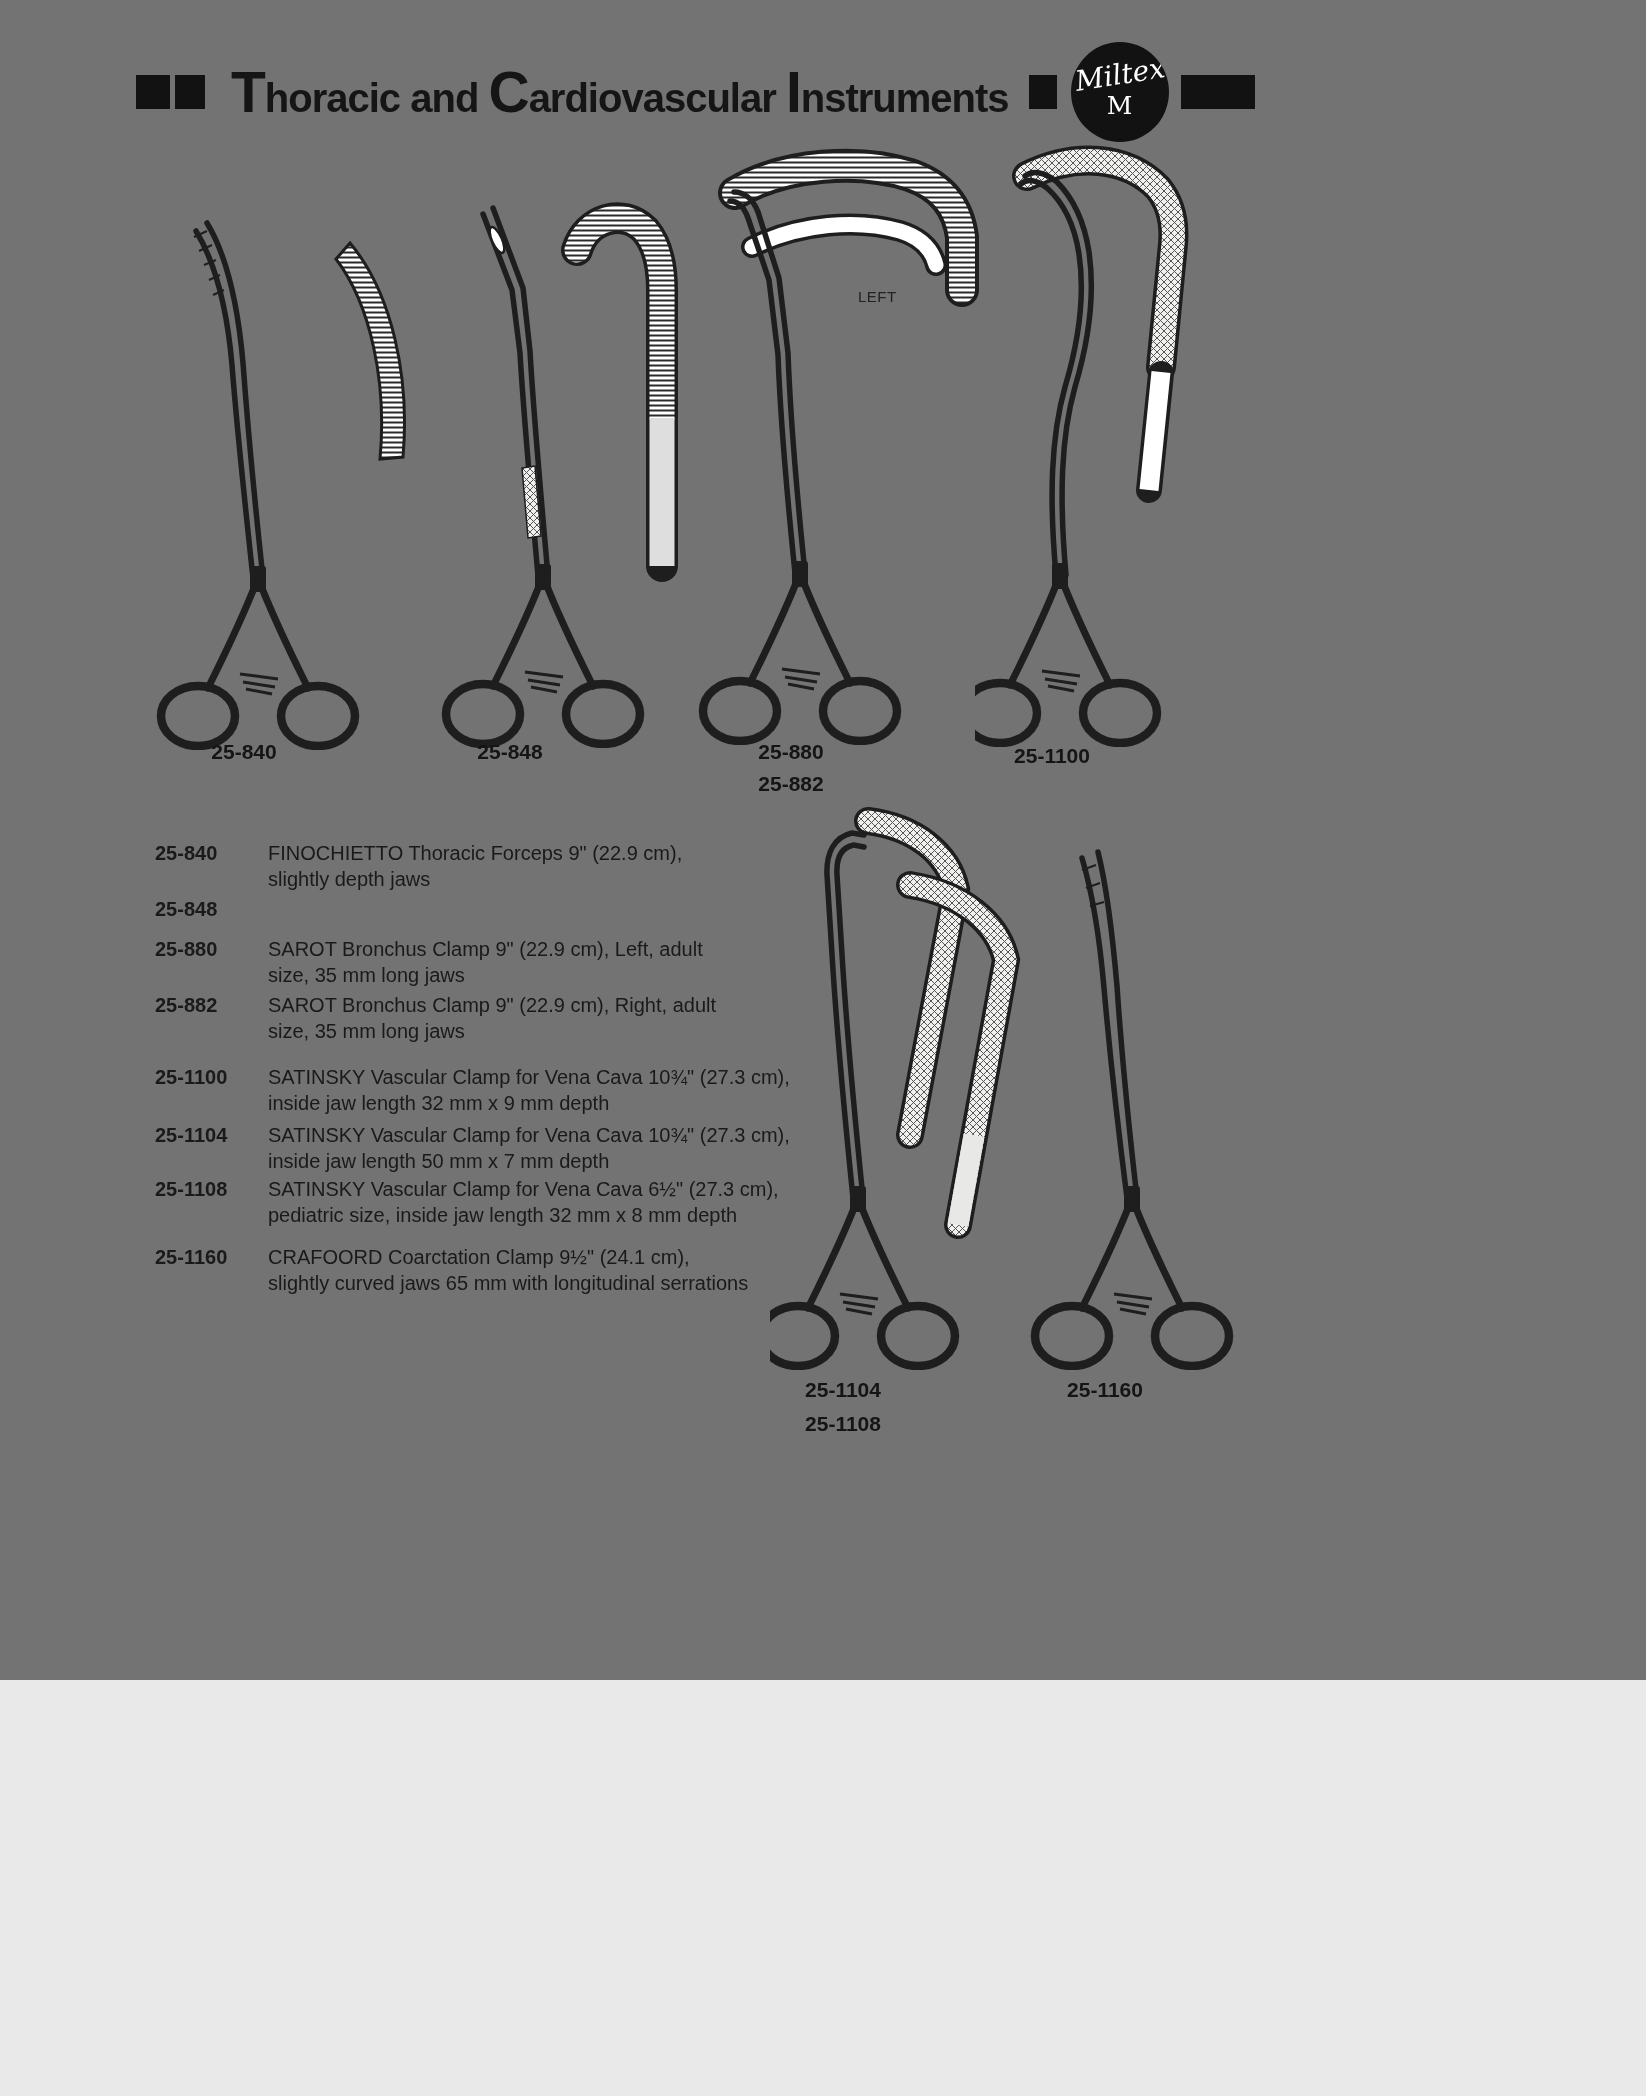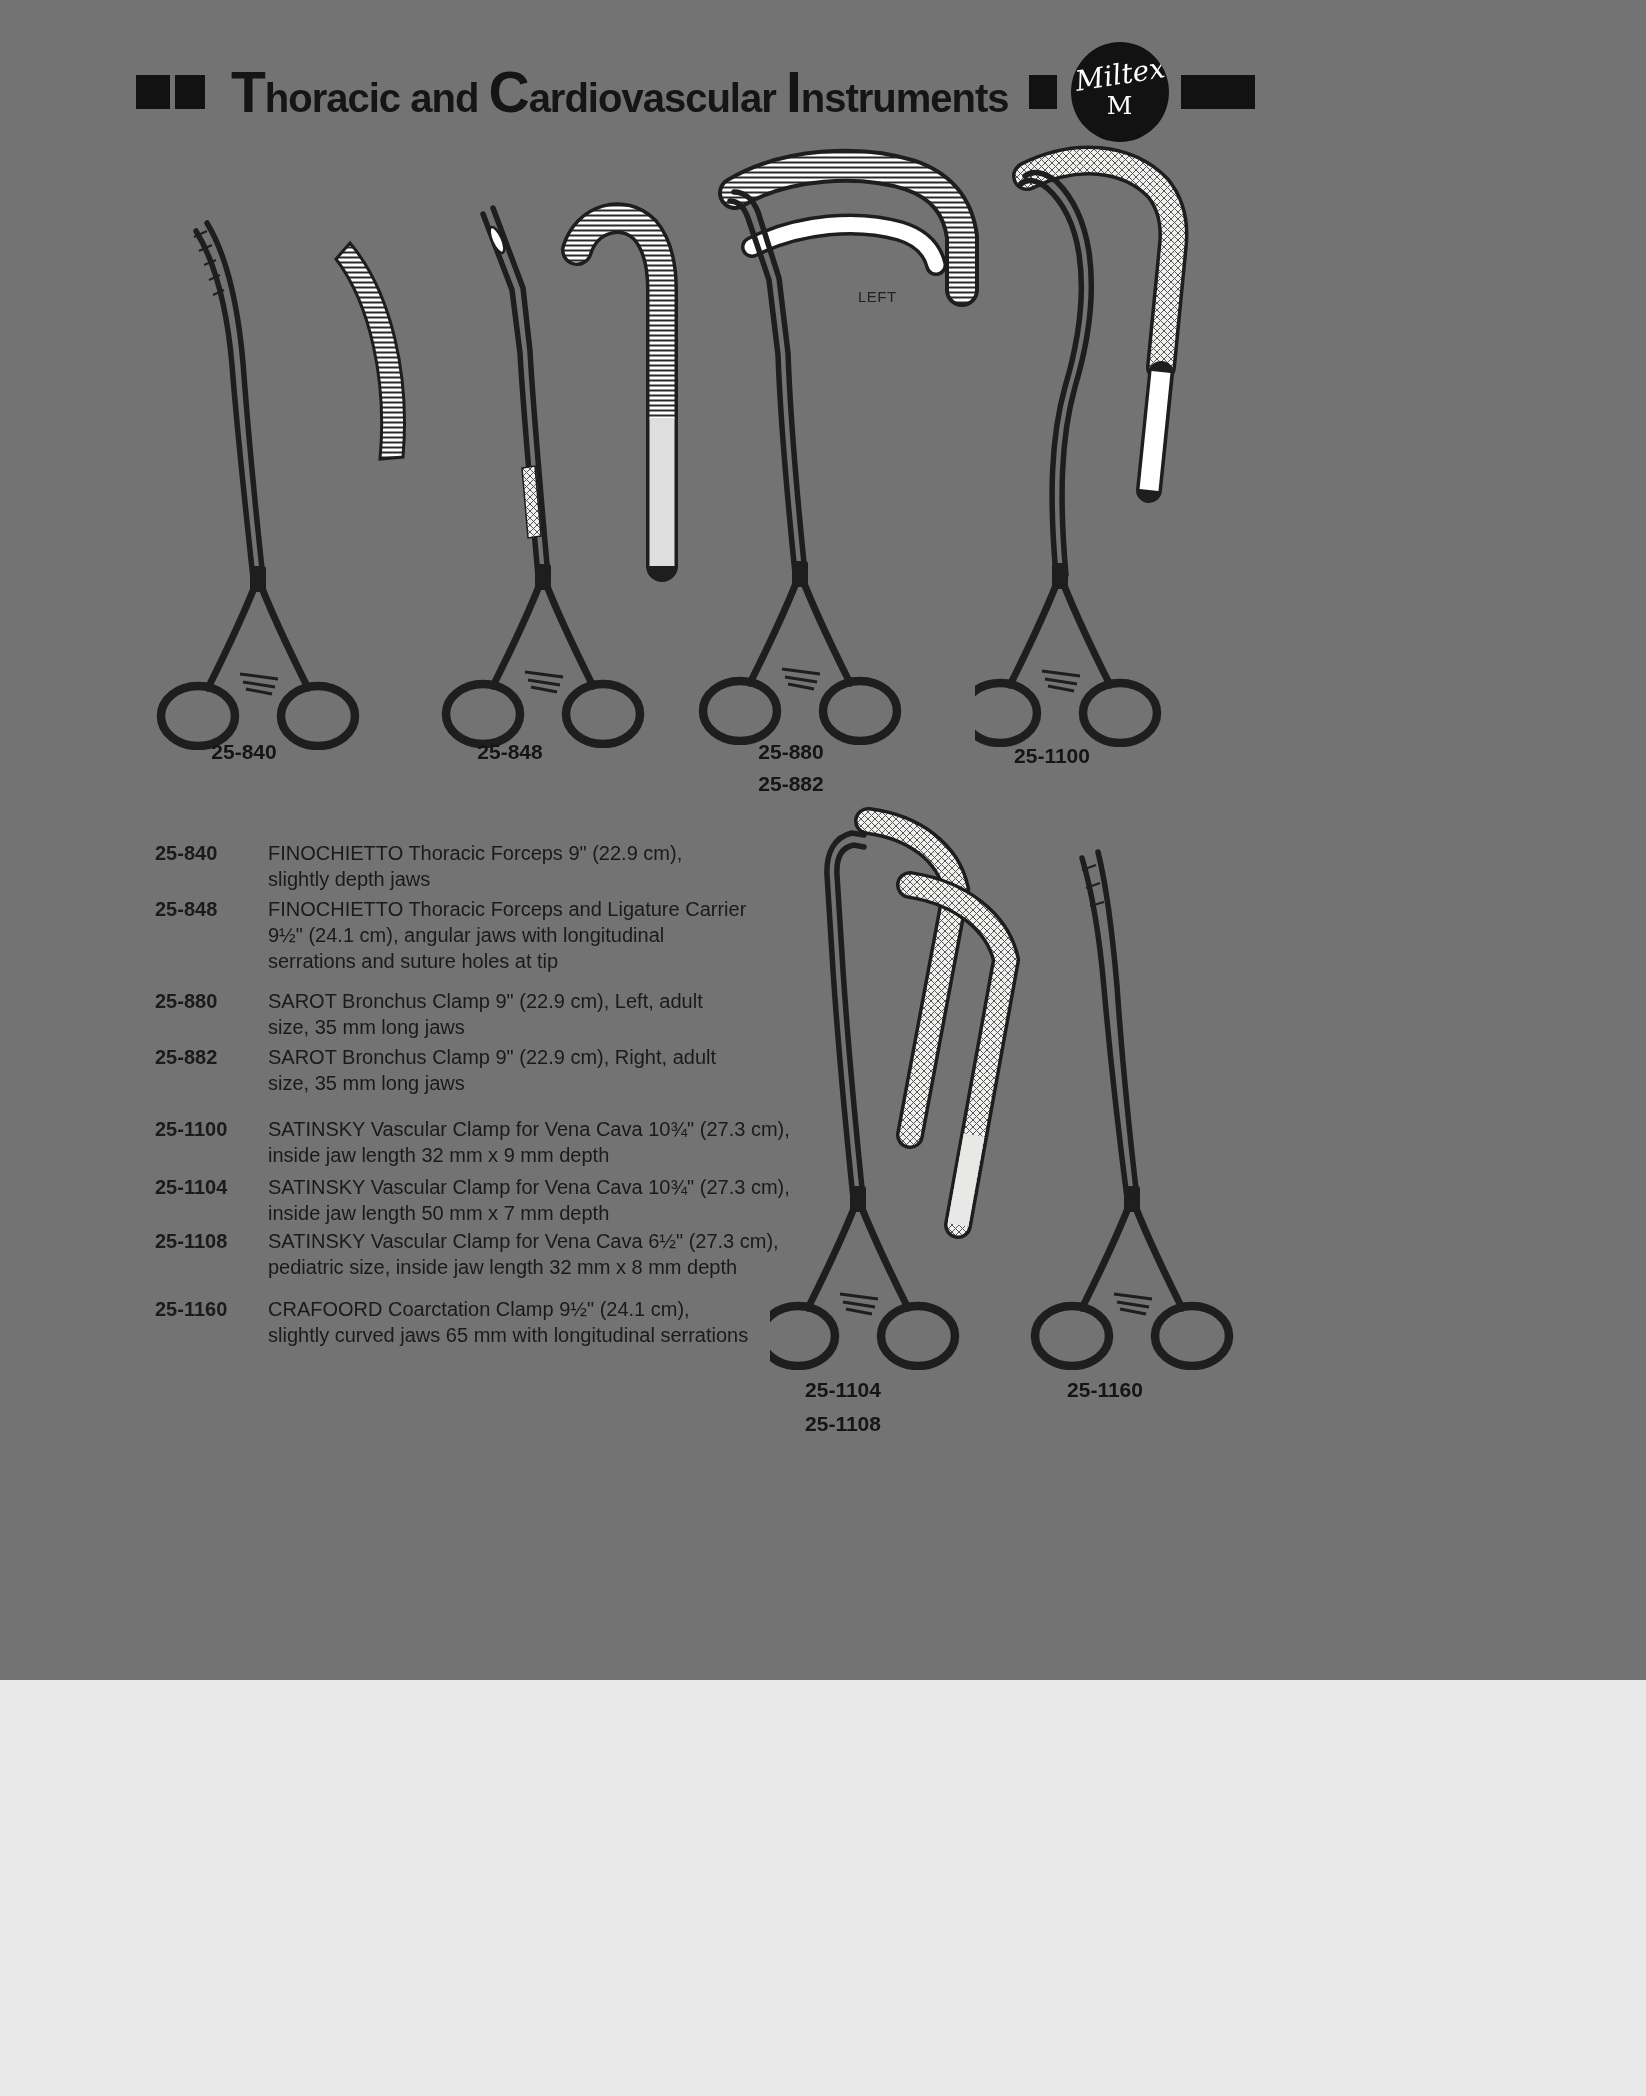--- a/index.html
+++ b/index.html
@@ -179,25 +179,20 @@
     <div class="pitem" style="margin-bottom:4px">
       <div class="pcode">25-840</div>
       <div class="pdesc">
         <div>FINOCHIETTO Thoracic Forceps 9" (22.9 cm),</div>
         <div>slightly depth jaws</div>
       </div>
     </div>
 
     <div class="pitem" style="margin-bottom:14px">
       <div class="pcode">25-848</div>
-      <div class="pdesc">
-        <div>FINOCHIETTO Thoracic Forceps and Ligature Carrier</div>
-        <div>9½" (24.1 cm), angular jaws with longitudinal</div>
-        <div>serrations and suture holes at tip</div>
-      </div>
     </div>
 
     <div class="pitem" style="margin-bottom:4px">
       <div class="pcode">25-880</div>
       <div class="pdesc">
         <div>SAROT Bronchus Clamp 9" (22.9 cm), Left, adult</div>
         <div>size, 35 mm long jaws</div>
       </div>
     </div>
 

